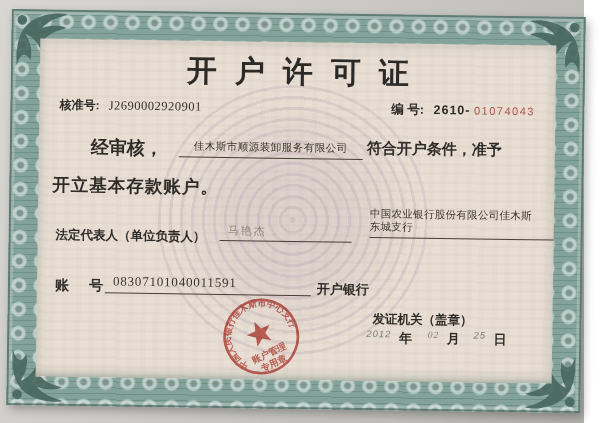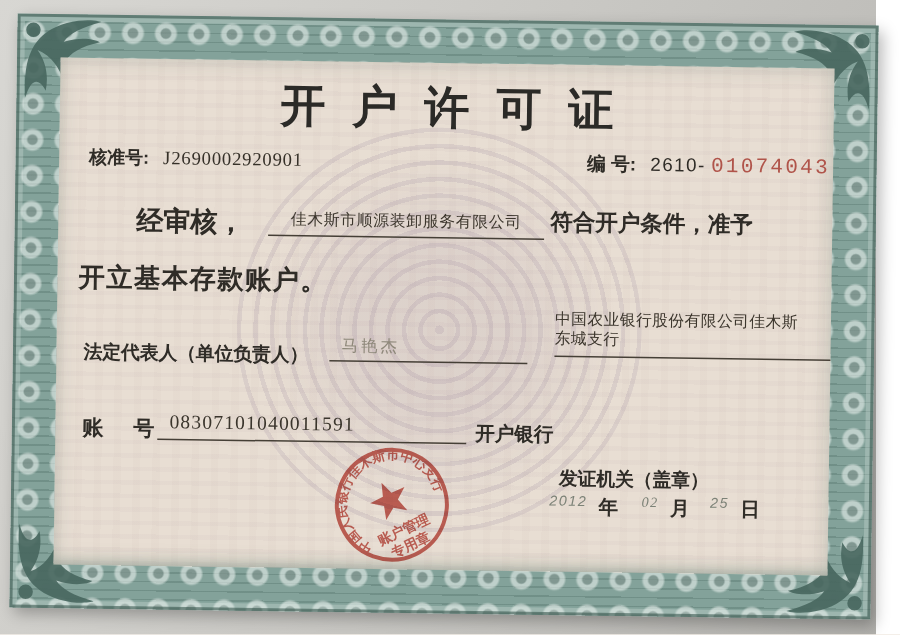--- a/index.html
+++ b/index.html
@@ -44,22 +44,22 @@
     font-family:"Liberation Serif",serif;font-weight:700;font-size:30px;color:#2b2a27;
     letter-spacing:18px;padding-left:18px;box-sizing:border-box;}
 
   .lbl{font-weight:700;color:#2f2c27;}
   .serif{font-family:"Liberation Serif",serif;}
   .fill{border-bottom:1px solid #453f36;}
 
   .row-approve{position:absolute;left:20px;top:58px;font-size:12px;}
   .row-approve .val{font-family:"Liberation Serif",serif;font-size:12.5px;color:#363129;letter-spacing:0.5px;margin-left:6px;}
   .serial{position:absolute;left:352px;top:58px;font-size:12.5px;}
-  .serial .black{font-weight:400;color:#2f2c27;letter-spacing:1px;margin-left:6px;margin-top:16px;}
-  .serial .red{color:#b0544a;letter-spacing:1.5px;font-family:Liberation Mono, monospace;font-size:14px;}
+  .serial .black{font-weight:700;color:#2f2c27;letter-spacing:1px;margin-left:6px;margin-top:16px;}
+  .serial .red{color:#b0544a;letter-spacing:1.5px;font-family:Liberation Sans, sans-serif;font-size:11px;}
 
   .audited{position:absolute;left:52px;top:96px;font-size:18px;}
   .company-line{position:absolute;left:140px;top:99px;width:184px;text-align:center;
     font-size:10.5px;color:#3c362d;padding-bottom:3px;letter-spacing:0.5px;}
   .qualified{position:absolute;left:328px;top:96px;font-size:15px;}
 
   .open-line{position:absolute;left:14px;top:134px;font-size:17.5px;letter-spacing:1px;}
 
   .legal-lbl{position:absolute;left:18px;top:188px;font-size:12.5px;}
   .legal-name{position:absolute;left:182px;top:182px;width:124px;font-size:11px;

